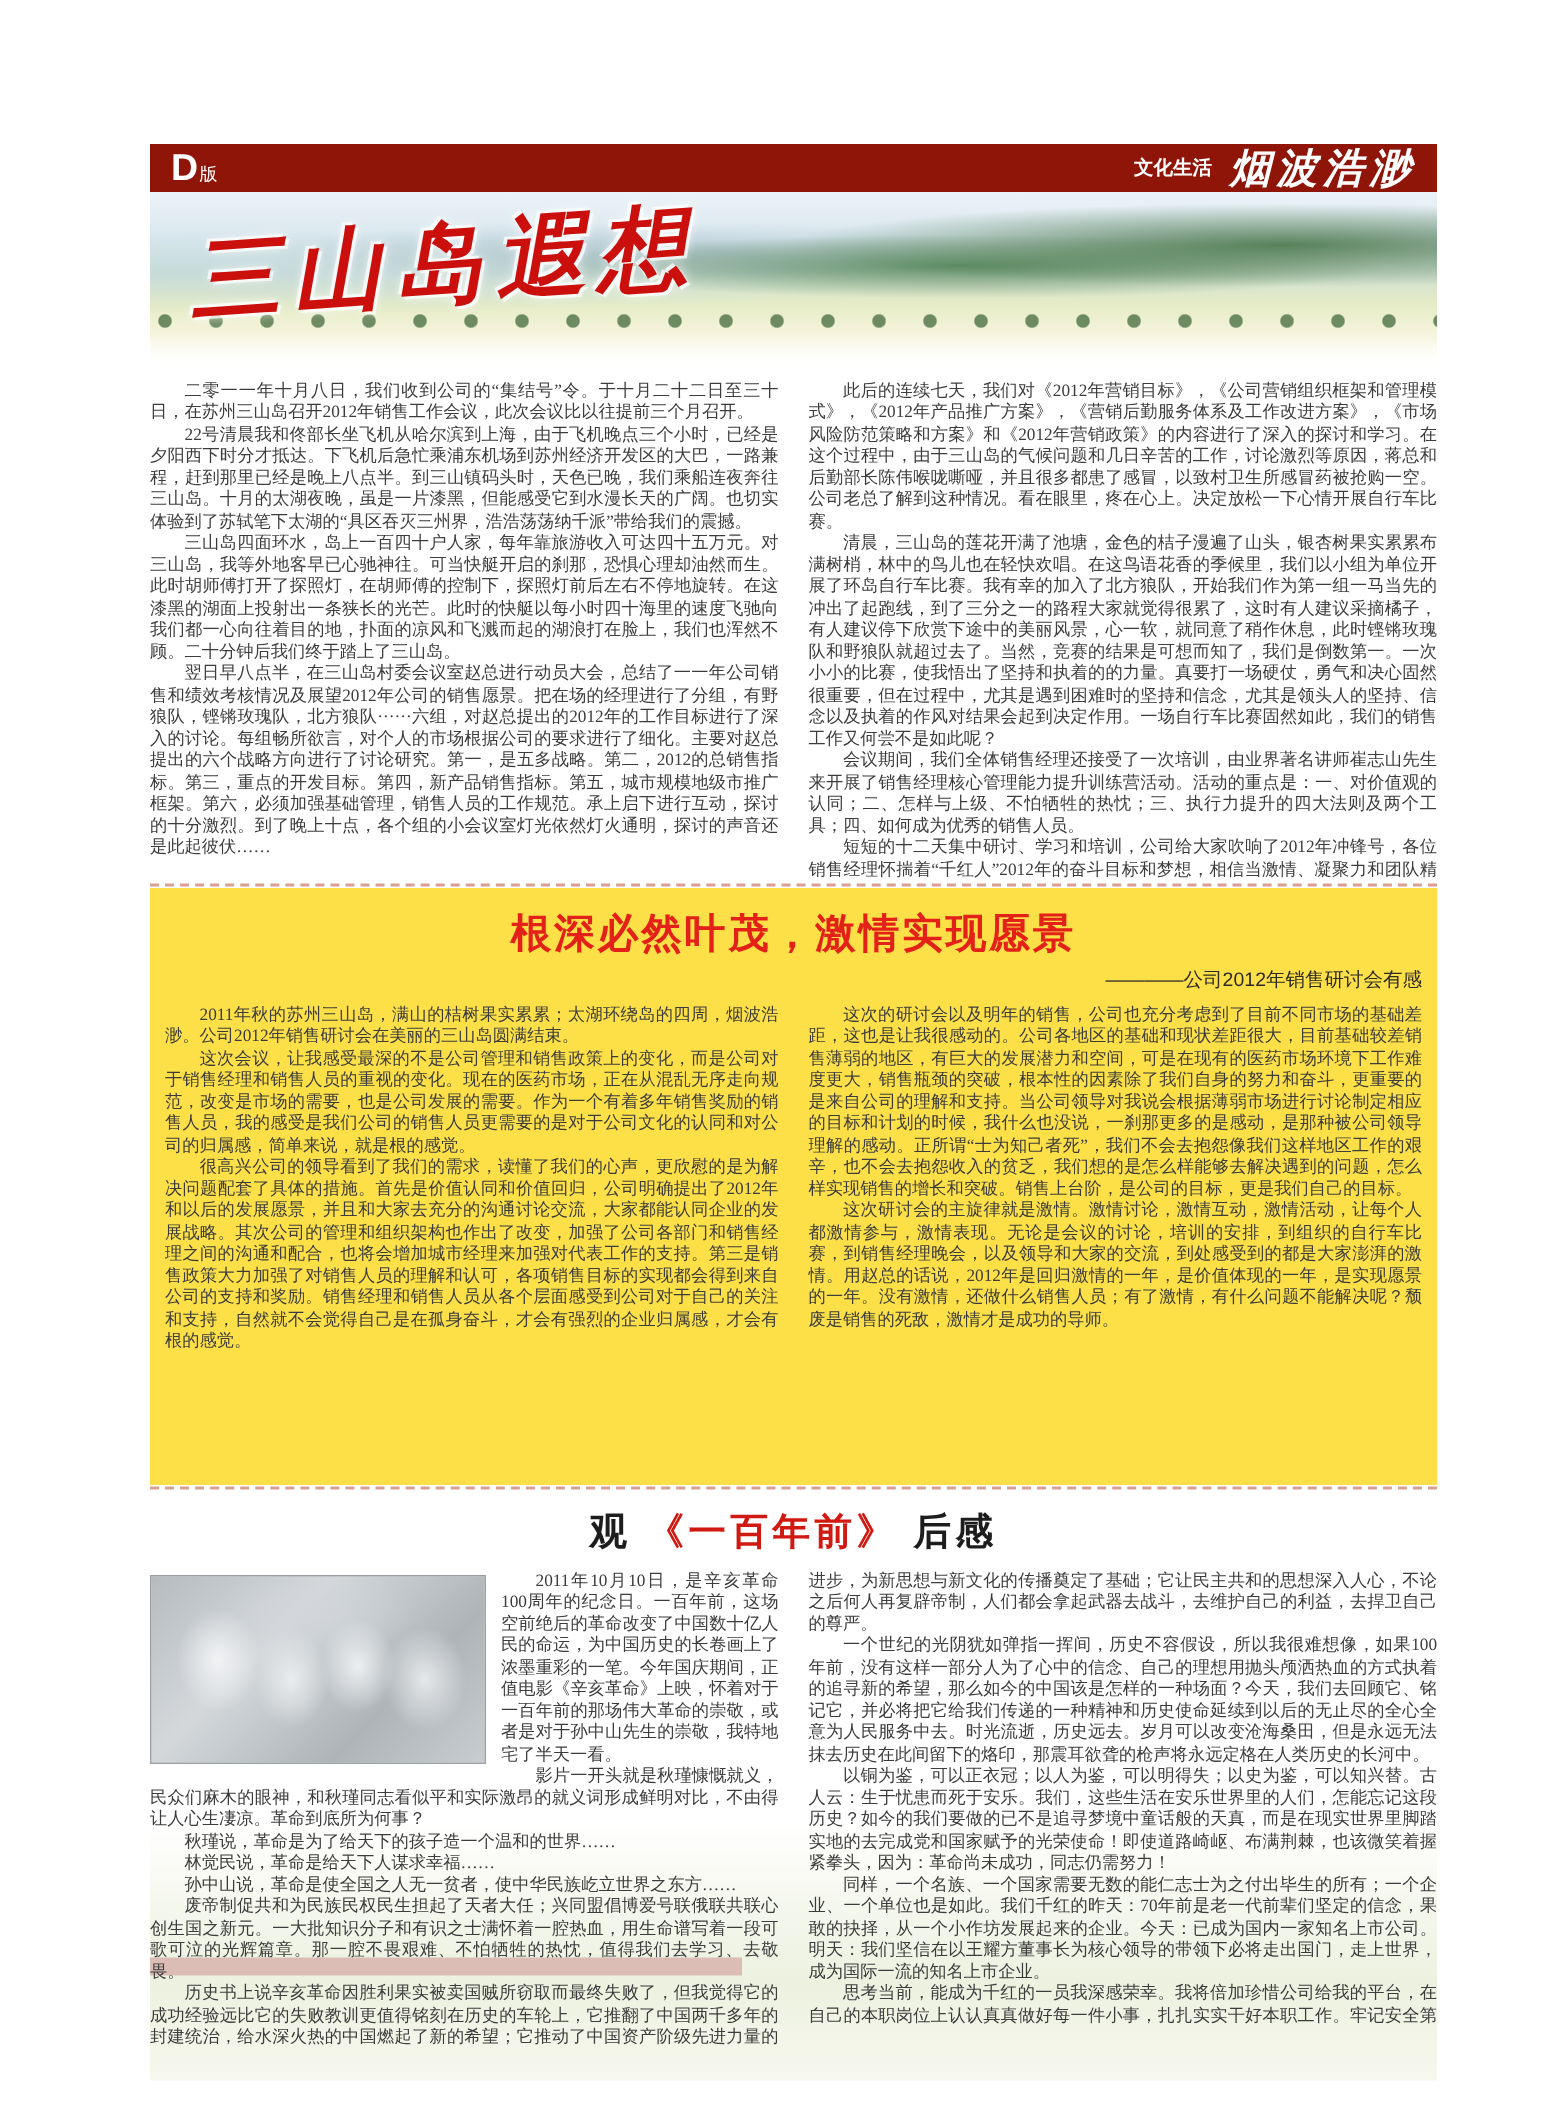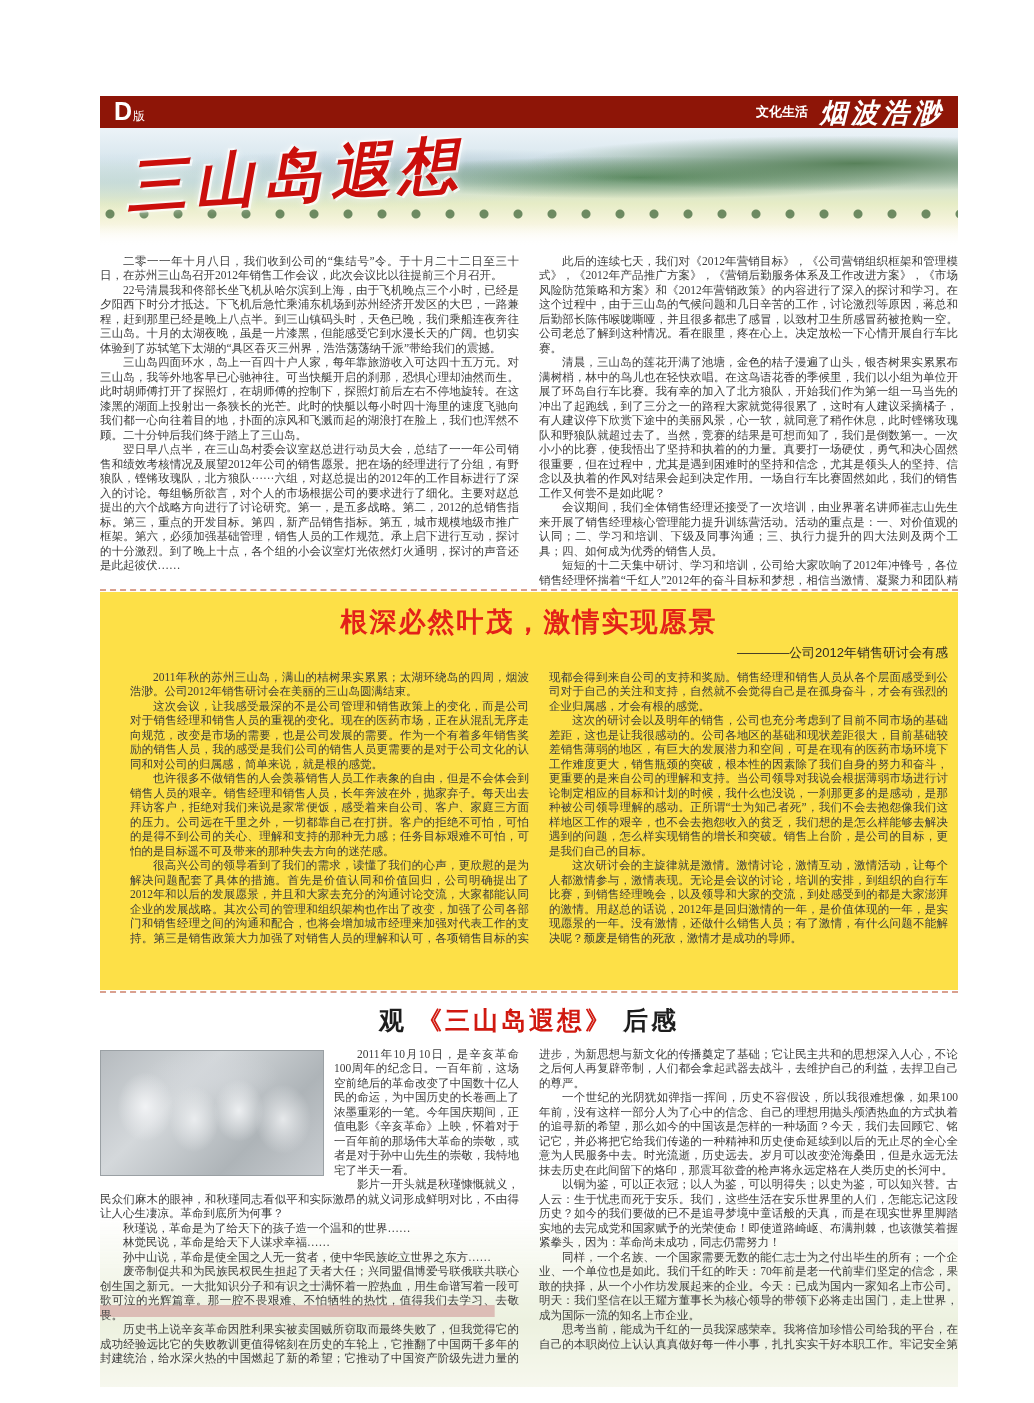--- a/index.html
+++ b/index.html
@@ -44,21 +44,21 @@
 
   
   .dashed{height:0;border-top:2px dashed #d9a08f;margin:1px 0;}
 
   
   .mid-section{background:#fde047;padding:10px 10px 6px;box-sizing:border-box;height:398px;overflow:hidden;}
   .mid-title{font-family:"Liberation Sans","DejaVu Sans",sans-serif;font-weight:bold;
     font-size:27px;color:#e32119;text-align:center;letter-spacing:2px;margin:2px 0 4px;}
   .mid-subtitle{font-family:"Liberation Sans","DejaVu Sans",sans-serif;font-weight:normal;
     font-size:13px;color:#2e2a25;text-align:right;padding-left:250px;margin-bottom:8px;}
-  .art2-body{height:318px;margin-left:20px;}
+  .art2-body{height:318px;}
 
   
   .art3{position:relative;padding-top:8px;}
   .art3-title{font-family:"Liberation Sans","DejaVu Sans",sans-serif;font-weight:bold;
     font-size:25px;color:#1d1d1d;text-align:center;letter-spacing:3px;margin:2px 0 10px;}
   .art3-title .book{color:#d01910;}
   .art3-body{height:332px;position:relative;z-index:1;}
   .relief{float:left;width:224px;height:126px;margin:3px 10px 5px 0;border:1px solid #9aa0a4;
     box-sizing:border-box;
     background:
@@ -99,48 +99,47 @@
       <div class="banner-title">三山岛遐想</div>
     </div>
 
     <div class="article-body art1-body">
       <p>二零一一年十月八日，我们收到公司的“集结号”令。于十月二十二日至三十日，在苏州三山岛召开2012年销售工作会议，此次会议比以往提前三个月召开。</p>
       <p>22号清晨我和佟部长坐飞机从哈尔滨到上海，由于飞机晚点三个小时，已经是夕阳西下时分才抵达。下飞机后急忙乘浦东机场到苏州经济开发区的大巴，一路兼程，赶到那里已经是晚上八点半。到三山镇码头时，天色已晚，我们乘船连夜奔往三山岛。十月的太湖夜晚，虽是一片漆黑，但能感受它到水漫长天的广阔。也切实体验到了苏轼笔下太湖的“具区吞灭三州界，浩浩荡荡纳千派”带给我们的震撼。</p>
       <p>三山岛四面环水，岛上一百四十户人家，每年靠旅游收入可达四十五万元。对三山岛，我等外地客早已心驰神往。可当快艇开启的刹那，恐惧心理却油然而生。此时胡师傅打开了探照灯，在胡师傅的控制下，探照灯前后左右不停地旋转。在这漆黑的湖面上投射出一条狭长的光芒。此时的快艇以每小时四十海里的速度飞驰向我们都一心向往着目的地，扑面的凉风和飞溅而起的湖浪打在脸上，我们也浑然不顾。二十分钟后我们终于踏上了三山岛。</p>
       <p>翌日早八点半，在三山岛村委会议室赵总进行动员大会，总结了一一年公司销售和绩效考核情况及展望2012年公司的销售愿景。把在场的经理进行了分组，有野狼队，铿锵玫瑰队，北方狼队······六组，对赵总提出的2012年的工作目标进行了深入的讨论。每组畅所欲言，对个人的市场根据公司的要求进行了细化。主要对赵总提出的六个战略方向进行了讨论研究。第一，是五多战略。第二，2012的总销售指标。第三，重点的开发目标。第四，新产品销售指标。第五，城市规模地级市推广框架。第六，必须加强基础管理，销售人员的工作规范。承上启下进行互动，探讨的十分激烈。到了晚上十点，各个组的小会议室灯光依然灯火通明，探讨的声音还是此起彼伏……</p>
       <p>此后的连续七天，我们对《2012年营销目标》，《公司营销组织框架和管理模式》，《2012年产品推广方案》，《营销后勤服务体系及工作改进方案》，《市场风险防范策略和方案》和《2012年营销政策》的内容进行了深入的探讨和学习。在这个过程中，由于三山岛的气候问题和几日辛苦的工作，讨论激烈等原因，蒋总和后勤部长陈伟喉咙嘶哑，并且很多都患了感冒，以致村卫生所感冒药被抢购一空。公司老总了解到这种情况。看在眼里，疼在心上。决定放松一下心情开展自行车比赛。</p>
       <p>清晨，三山岛的莲花开满了池塘，金色的桔子漫遍了山头，银杏树果实累累布满树梢，林中的鸟儿也在轻快欢唱。在这鸟语花香的季候里，我们以小组为单位开展了环岛自行车比赛。我有幸的加入了北方狼队，开始我们作为第一组一马当先的冲出了起跑线，到了三分之一的路程大家就觉得很累了，这时有人建议采摘橘子，有人建议停下欣赏下途中的美丽风景，心一软，就同意了稍作休息，此时铿锵玫瑰队和野狼队就超过去了。当然，竞赛的结果是可想而知了，我们是倒数第一。一次小小的比赛，使我悟出了坚持和执着的的力量。真要打一场硬仗，勇气和决心固然很重要，但在过程中，尤其是遇到困难时的坚持和信念，尤其是领头人的坚持、信念以及执着的作风对结果会起到决定作用。一场自行车比赛固然如此，我们的销售工作又何尝不是如此呢？</p>
-      <p>会议期间，我们全体销售经理还接受了一次培训，由业界著名讲师崔志山先生来开展了销售经理核心管理能力提升训练营活动。活动的重点是：一、对价值观的认同；二、学习和培训、下级及同事沟通；三、执行力提升的四大法则及两个工具；四、如何成为优秀的销售人员。</p>
+      <p>会议期间，我们全体销售经理还接受了一次培训，由业界著名讲师崔志山先生来开展了销售经理核心管理能力提升训练营活动。活动的重点是：一、对价值观的认同；二、怎样与上级、不怕牺牲的热忱；三、执行力提升的四大法则及两个工具；四、如何成为优秀的销售人员。</p>
       <p>短短的十二天集中研讨、学习和培训，公司给大家吹响了2012年冲锋号，各位销售经理怀揣着“千红人”2012年的奋斗目标和梦想，相信当激情、凝聚力和团队精神融合在一起的时候，目标和梦想都会成为一个个累累果实。</p>
 
     </div>
 
     <div class="dashed"></div>
 
     <div class="mid-section">
       <div class="mid-title">根深必然叶茂，激情实现愿景</div>
       <div class="mid-subtitle">————公司2012年销售研讨会有感</div>
       <div class="article-body art2-body">
         <p>2011年秋的苏州三山岛，满山的桔树果实累累；太湖环绕岛的四周，烟波浩渺。公司2012年销售研讨会在美丽的三山岛圆满结束。</p>
         <p>这次会议，让我感受最深的不是公司管理和销售政策上的变化，而是公司对于销售经理和销售人员的重视的变化。现在的医药市场，正在从混乱无序走向规范，改变是市场的需要，也是公司发展的需要。作为一个有着多年销售奖励的销售人员，我的感受是我们公司的销售人员更需要的是对于公司文化的认同和对公司的归属感，简单来说，就是根的感觉。</p>
-        <p>也许很多不做销售的人会羡慕销售人员工作表象的自由，但是不会体会到销售人员的艰辛。销售经理和销售人员，长年奔波在外，抛家弃子。每天出去拜访客户，拒绝对我们来说是家常便饭，感受着来自公司、客户、家庭三方面的压力。公司远在千里之外，一切都靠自己在打拼。客户的拒绝不可怕，可怕的是得不到公司的关心、理解和支持的那种无力感；任务目标艰难不可怕，可怕的是目标遥不可及带来的那种失去方向的迷茫感。</p>
         <p>很高兴公司的领导看到了我们的需求，读懂了我们的心声，更欣慰的是为解决问题配套了具体的措施。首先是价值认同和价值回归，公司明确提出了2012年和以后的发展愿景，并且和大家去充分的沟通讨论交流，大家都能认同企业的发展战略。其次公司的管理和组织架构也作出了改变，加强了公司各部门和销售经理之间的沟通和配合，也将会增加城市经理来加强对代表工作的支持。第三是销售政策大力加强了对销售人员的理解和认可，各项销售目标的实现都会得到来自公司的支持和奖励。销售经理和销售人员从各个层面感受到公司对于自己的关注和支持，自然就不会觉得自己是在孤身奋斗，才会有强烈的企业归属感，才会有根的感觉。</p>
         <p>这次的研讨会以及明年的销售，公司也充分考虑到了目前不同市场的基础差距，这也是让我很感动的。公司各地区的基础和现状差距很大，目前基础较差销售薄弱的地区，有巨大的发展潜力和空间，可是在现有的医药市场环境下工作难度更大，销售瓶颈的突破，根本性的因素除了我们自身的努力和奋斗，更重要的是来自公司的理解和支持。当公司领导对我说会根据薄弱市场进行讨论制定相应的目标和计划的时候，我什么也没说，一刹那更多的是感动，是那种被公司领导理解的感动。正所谓“士为知己者死”，我们不会去抱怨像我们这样地区工作的艰辛，也不会去抱怨收入的贫乏，我们想的是怎么样能够去解决遇到的问题，怎么样实现销售的增长和突破。销售上台阶，是公司的目标，更是我们自己的目标。</p>
         <p>这次研讨会的主旋律就是激情。激情讨论，激情互动，激情活动，让每个人都激情参与，激情表现。无论是会议的讨论，培训的安排，到组织的自行车比赛，到销售经理晚会，以及领导和大家的交流，到处感受到的都是大家澎湃的激情。用赵总的话说，2012年是回归激情的一年，是价值体现的一年，是实现愿景的一年。没有激情，还做什么销售人员；有了激情，有什么问题不能解决呢？颓废是销售的死敌，激情才是成功的导师。</p>
 
       </div>
     </div>
 
     <div class="dashed"></div>
 
     <div class="art3">
       <div class="field-photo"></div>
       <div class="art3-title">
         <span>观</span>
-        <span class="book">《三山岛遐想》</span>
+        <span class="book">《一百年前》</span>
         <span>后感</span>
       </div>
       <div class="article-body art3-body">
         <div class="relief"></div>
         <p>2011年10月10日，是辛亥革命100周年的纪念日。一百年前，这场空前绝后的革命改变了中国数十亿人民的命运，为中国历史的长卷画上了浓墨重彩的一笔。今年国庆期间，正值电影《辛亥革命》上映，怀着对于一百年前的那场伟大革命的崇敬，或者是对于孙中山先生的崇敬，我特地宅了半天一看。</p>
         <p>影片一开头就是秋瑾慷慨就义，民众们麻木的眼神，和秋瑾同志看似平和实际激昂的就义词形成鲜明对比，不由得让人心生凄凉。革命到底所为何事？</p>
         <p>秋瑾说，革命是为了给天下的孩子造一个温和的世界……</p>
         <p>林觉民说，革命是给天下人谋求幸福……</p>
         <p>孙中山说，革命是使全国之人无一贫者，使中华民族屹立世界之东方……</p>
         <p>废帝制促共和为民族民权民生担起了天者大任；兴同盟倡博爱号联俄联共联心创生国之新元。一大批知识分子和有识之士满怀着一腔热血，用生命谱写着一段可歌可泣的光辉篇章。那一腔不畏艰难、不怕牺牲的热忱，值得我们去学习、去敬畏。</p>

